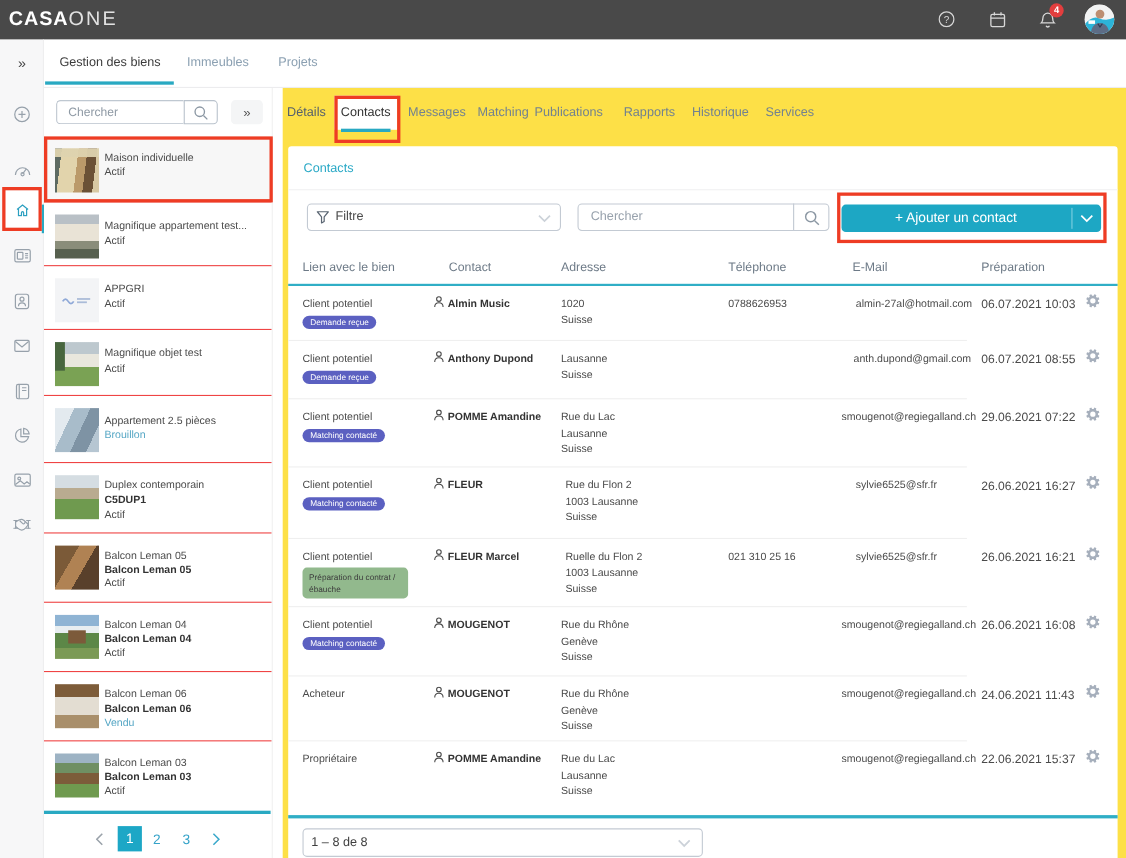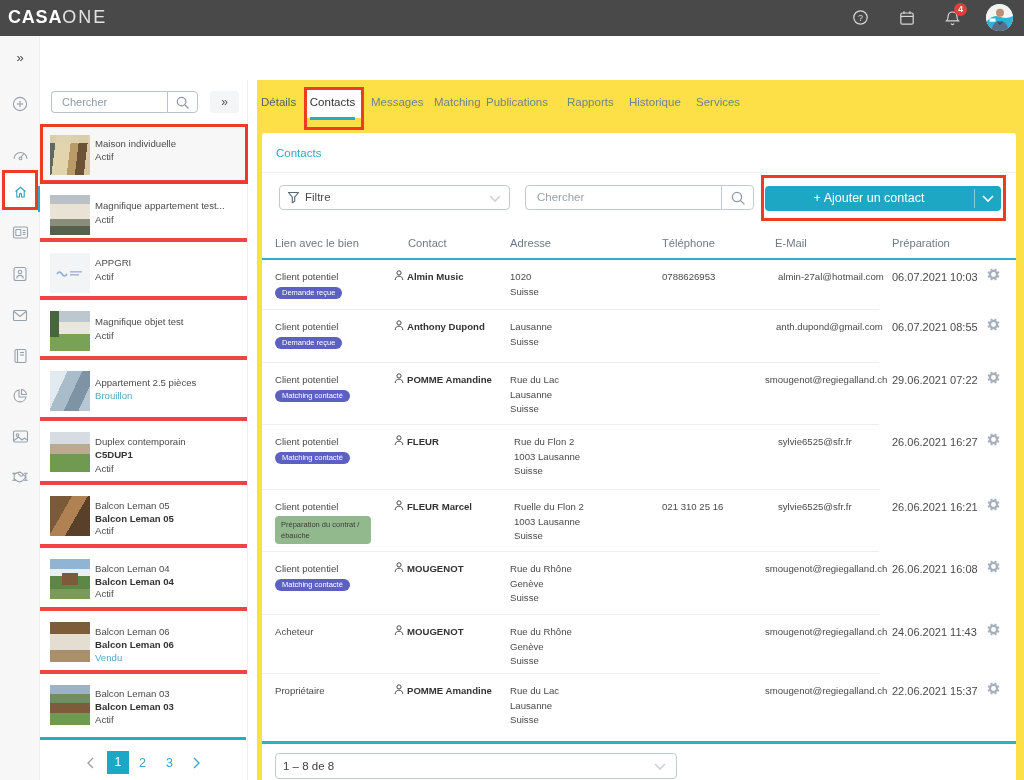--- a/index.html
+++ b/index.html
@@ -22,21 +22,21 @@
   
   #rail { position:absolute; left:0; top:36px; width:40px; height:744px; background:#f7f7f8; border-right:1px solid #eeeeef; }
   .railico { position:absolute; left:0; width:40px; text-align:center; }
   #railActive { position:absolute; left:3px; top:173px; width:35px; height:34px; background:#fff; }
   #railBar { position:absolute; left:37.5px; top:186px; width:3px; height:26px; background:#29a9c2; }
 
   
   #panel { position:absolute; left:40px; top:80px; width:217px; height:700px; background:#fff; }
   #panelEdge { position:absolute; left:247px; top:80px; width:1px; height:700px; background:#f0f0f0; }
   .sbox { position:absolute; border:1px solid #b9c2cc; background:#fff; }
-  .item { position:absolute; left:0; width:207px; border-bottom:4px solid #ef4444; }
+  .item { position:absolute; left:0; width:207px; border-bottom:1px solid #ef4444; }
   .thumb { position:absolute; left:10px; top:11px; width:40px; height:40px; }
   .ititle { position:absolute; left:55px; font-size:9.6px; line-height:14px; color:#4a4a4a; white-space:nowrap; }
   .ibold  { position:absolute; left:55px; font-size:9.6px; line-height:14px; color:#333; font-weight:bold; white-space:nowrap; }
   .istatus{ position:absolute; left:55px; font-size:9.6px; line-height:14px; color:#4a4a4a; }
   .istatus.blue { color:#56a7c5; }
 
   
   #main { position:absolute; left:257px; top:80px; width:767px; height:700px; background:#fde047; }
   .ctab { position:absolute; top:7px; height:31px; line-height:31px; font-size:11.5px; color:#72828f; }
   .ctab.first { color:#55606c; }
@@ -58,21 +58,21 @@
   .c3 { position:absolute; left:248px; top:10px; font-size:9.6px; line-height:14.5px; color:#4a4a4a; }
   .c4 { position:absolute; left:400px; top:10px; font-size:9.6px; line-height:14px; color:#4a4a4a; }
   .c5 { position:absolute; top:10px; font-size:9.6px; line-height:14px; color:#4a4a4a; white-space:nowrap; }
   .c6 { position:absolute; left:630px; top:10px; font-size:11px; line-height:14px; color:#4a4a4a; white-space:nowrap; }
   .c7 { position:absolute; left:725px; top:7px; }
   .badge { display:inline-block; margin-top:3px; padding:1px 7px; border-radius:6px; background:#5b60c1; color:#fff; font-size:7.5px; line-height:9.5px; font-weight:normal; }
   .badge.green { background:#92b98d; color:#3c3c3c; border-radius:4px; padding:3px 6px; line-height:11px; margin-top:2px; }
   .pico { display:inline-block; vertical-align:-1px; margin-right:3px; }
 
   #tblBottom { position:absolute; left:0; top:608px; width:754px; height:3px; background:#30aec6; }
-  #pagesel { position:absolute; left:13px; top:620px; width:402px; height:26px; border:1px solid #c3cad3; border-radius:4px; font-size:11.5px; line-height:24px; padding-left:7px; color:#3f3f3f; background:#fff; }
+  #pagesel { position:absolute; left:13px; top:620px; width:364px; height:26px; border:1px solid #c3cad3; border-radius:4px; font-size:11.5px; line-height:24px; padding-left:7px; color:#3f3f3f; background:#fff; }
 
   
   .redbox { position:absolute; border:3px solid #ee3c24; background:transparent; z-index:50; }
 
   
   .pgn { position:absolute; font-size:12.5px; color:#35a3c9; }
 </style>
 </head>
 <body>
 <div id="app">
@@ -101,20 +101,26 @@
     <svg width="27" height="27" viewBox="0 0 27 27">
         <circle cx="13.5" cy="13.5" r="13.5" fill="#f2f3f3"></circle>
         <path d="M0 18 Q7 10 13 12.5 Q20 15.5 27 12 V27 H0 Z" fill="#2cb4d8"></path>
         <circle cx="14" cy="8.8" r="4" fill="#bd8e71"></circle>
         <path d="M5.5 27 c0.5-6.5 4-10 8.5-10 s8 3.5 8.5 10 Z" fill="#5d6c85"></path>
         <path d="M12 17.5 l2 3 l2.2-3" fill="none" stroke="#2c3a52" stroke-width="1"></path>
         <rect x="3.5" y="14.5" width="6" height="3.2" fill="#fdfdfd"></rect>
       </svg>
   </div>
 
+  <div id="tabrow">
+    <div class="maintab active" style="left:14px;">Gestion des biens</div>
+    <div class="maintab" style="left:130px;">Immeubles</div>
+    <div class="maintab" style="left:213px;">Projets</div>
+    <div id="tabunderline"></div>
+  </div>
 
   <div id="rail"></div>
   <div id="railActive"></div>
   <div id="railBar"></div>
   <div class="railico" style="top:50px;font-size:13px;color:#4a4a4a;">»</div>
   <div class="railico" style="top:96px;"><svg width="16" height="16" viewBox="0 0 16 16">
         <g stroke="#97a1ab" stroke-width="1.1" fill="none">
           <circle cx="8" cy="8" r="6.6"></circle>
           <line x1="8" y1="4.8" x2="8" y2="11.2"></line>
           <line x1="4.8" y1="8" x2="11.2" y2="8"></line>

